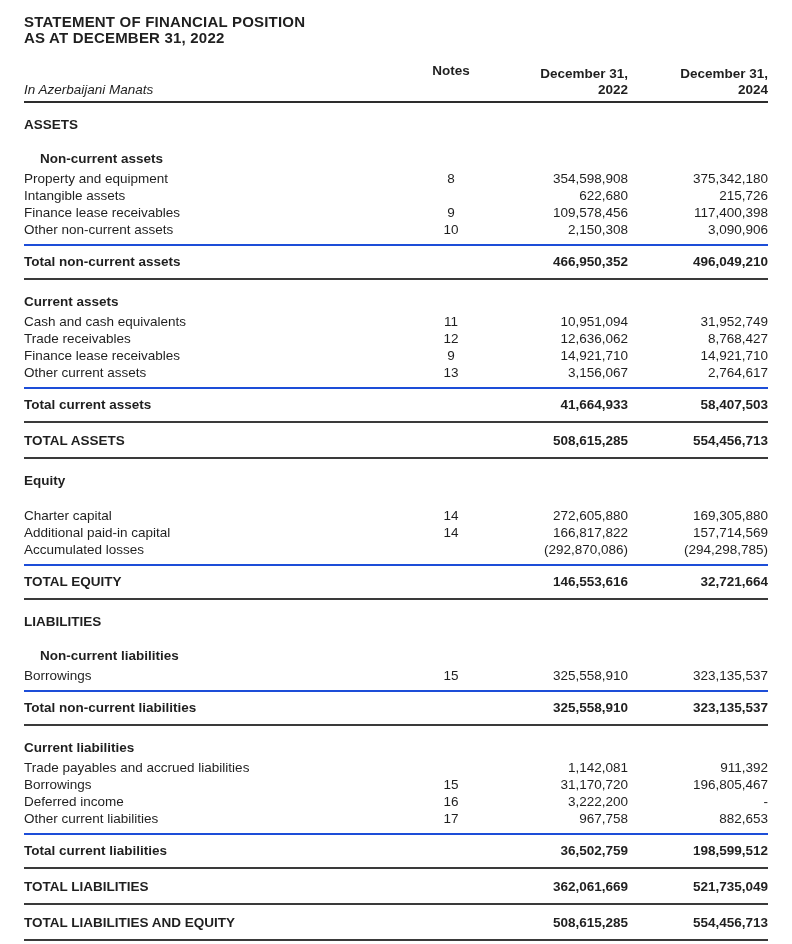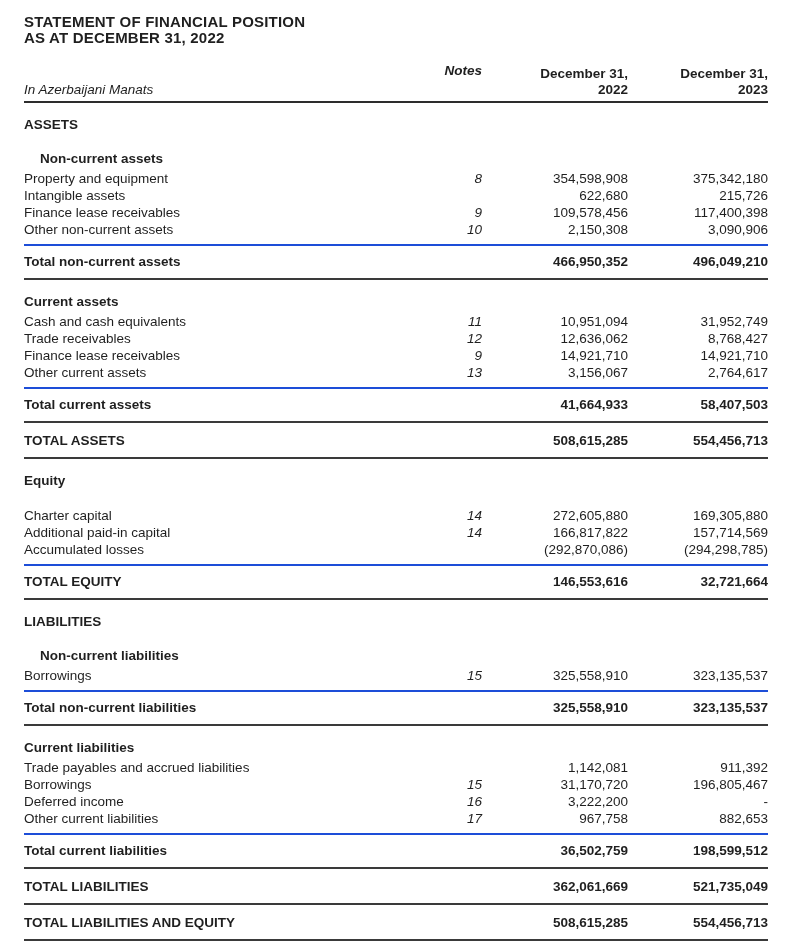--- a/index.html
+++ b/index.html
@@ -35,21 +35,21 @@
     margin-top: 5px;
   }
   
   .row {
     display: grid;
     grid-template-columns: 1fr 62px 146px 140px;
     font-size: 13.5px;
     line-height: 16px;
   }
   .cell { min-height: 1px; }
-  .cell.notes { text-align: right; font-style: italic; }
+  .cell.notes { text-align: center; }
   .cell.num   { text-align: right; }
 
   
   .col-header {
     margin-top: 12px;
     border-bottom: 2px solid #2d2d2d;
     padding-bottom: 3px;
     font-weight: bold;
     align-items: end;
     min-height: 35px;
@@ -108,21 +108,21 @@
 
   <div class="row col-header">
     <div class="cell label unit">In Azerbaijani Manats</div>
     <div class="cell notes">Notes</div>
     <div class="cell num">
       <div>December 31,</div>
       <div>2022</div>
     </div>
     <div class="cell num">
       <div>December 31,</div>
-      <div>2023</div>
+      <div>2024</div>
     </div>
   </div>
 
   <div class="sheet-body" id="sheet-body">
       <div class="row row-section">
         <div class="cell label">ASSETS</div>
         <div class="cell notes"></div>
         <div class="cell num"></div>
         <div class="cell num"></div>
       </div>

